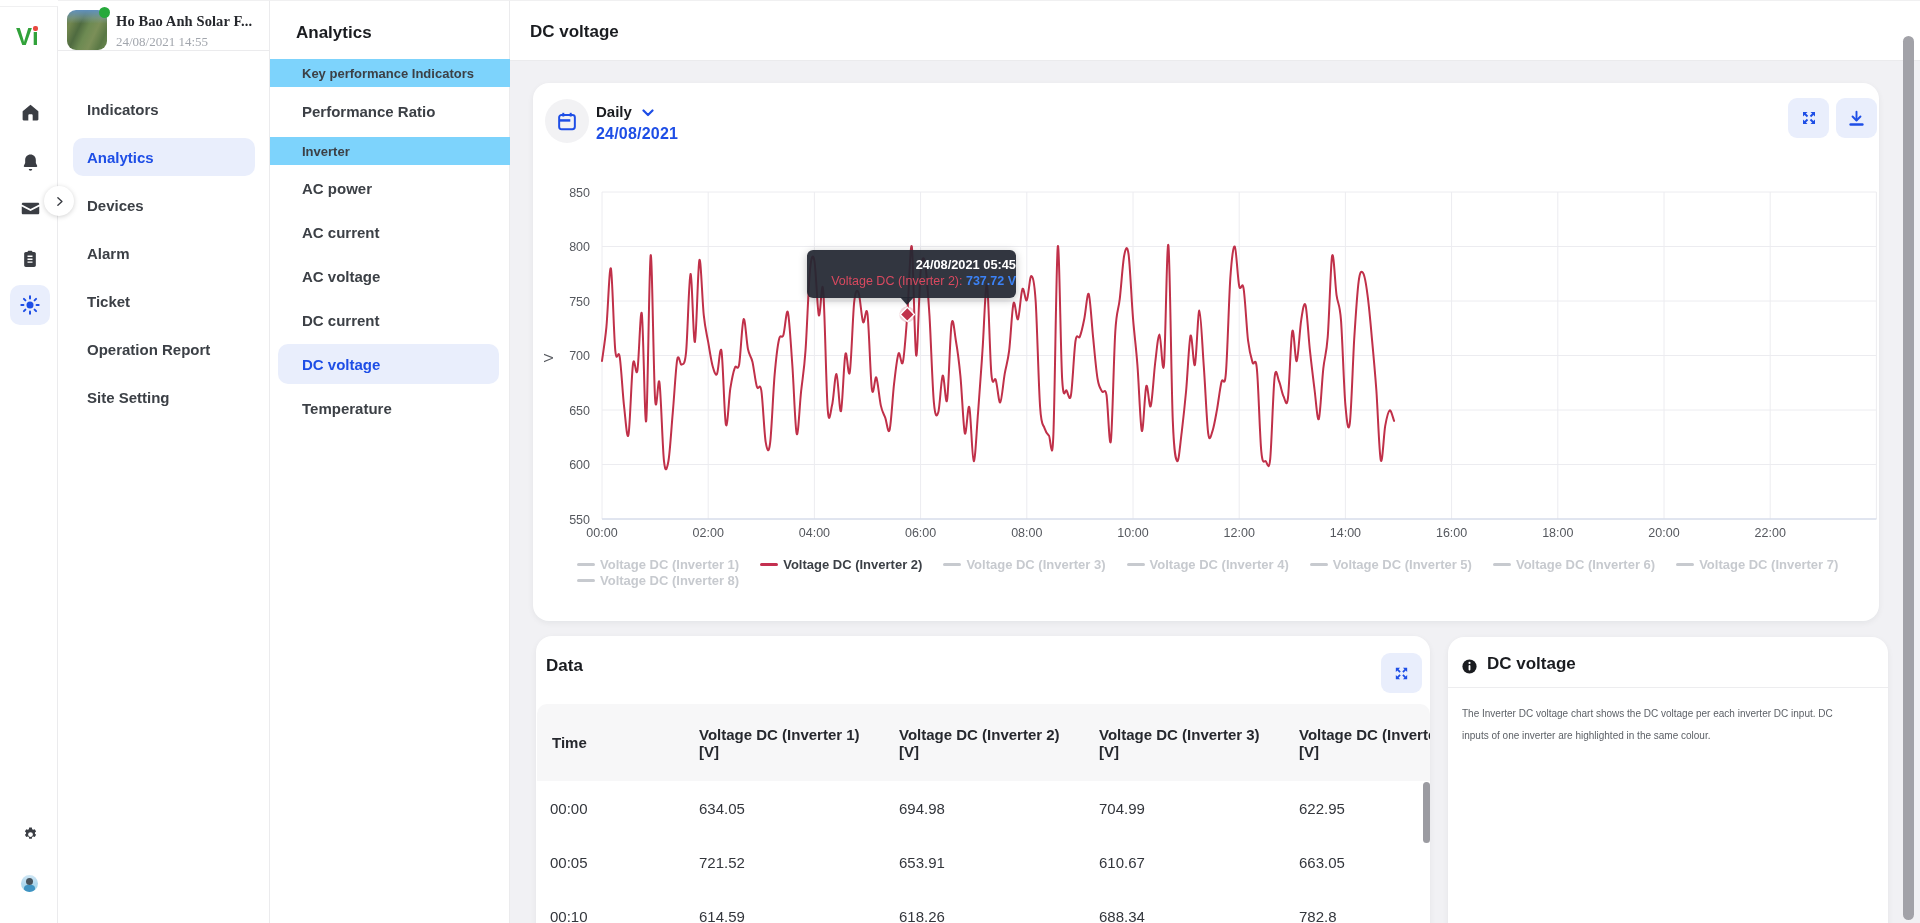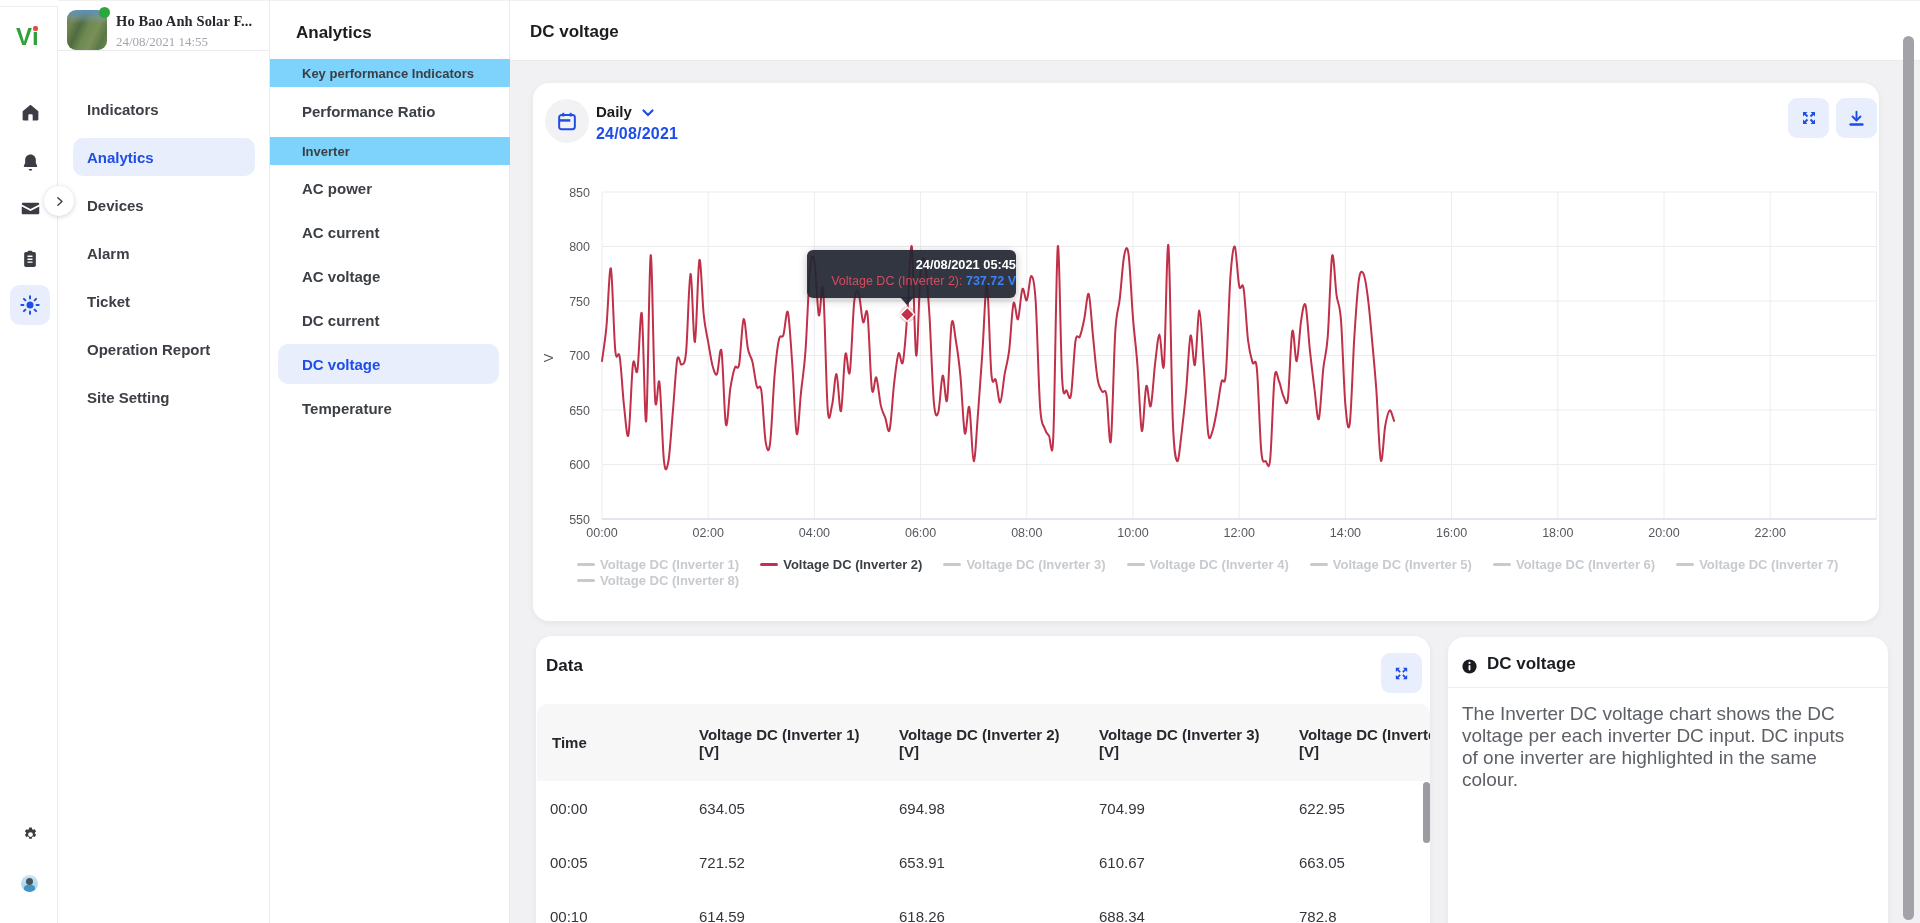--- a/index.html
+++ b/index.html
@@ -51,21 +51,21 @@
   #tip .l1 { font-size:12.8px; font-weight:700; color:#fff; }
   #tip .l2 { font-size:12.5px; color:#d9495f; margin-top:2px; }
   #tip .l2 b { color:#3b82f6; font-weight:700; }
   #tip::after { content:""; position:absolute; left:93px; bottom:-7px; width:0; height:0; border-left:7px solid transparent; border-right:7px solid transparent; border-top:8px solid rgba(34,39,50,.93); }
   
   #datacard { left:26px; top:636px; width:894px; height:390px; }
   #datacard .h { position:absolute; left:10px; top:20px; font-size:17px; font-weight:700; color:#1a1c20; }
   #infocard { left:938px; top:637px; width:440px; height:389px; }
   #infocard .hd { position:absolute; left:0; top:0; width:440px; height:51px; border-bottom:1px solid #ededef; }
   #infocard .t { position:absolute; left:39px; top:17px; font-size:17px; font-weight:700; color:#1a1c20; }
-  #infocard p { position:absolute; left:14px; top:66px; width:392px; font-size:19px; line-height:22px; color:#5d6167; }
+  #infocard p { position:absolute; left:14px; top:66px; width:392px; font-size:10px; line-height:22px; color:#5d6167; }
   table.data { width:893px; border-collapse:collapse; table-layout:fixed; }
   table.data th { background:#f7f7f8; text-align:left; font-size:15px; font-weight:700; color:#26282e; padding:0; height:77px; vertical-align:middle; }
   table.data td { font-size:15px; color:#33363c; height:54px; vertical-align:middle; }
   
   #pagescroll { position:absolute; left:1903px; top:36px; width:11px; height:884px; border-radius:6px; background:#a2a2a8; }
   #tablescroll { position:absolute; left:887px; top:146px; width:7px; height:61px; border-radius:4px; background:#9b9ba1; }
 </style>
 </head>
 <body>
 

